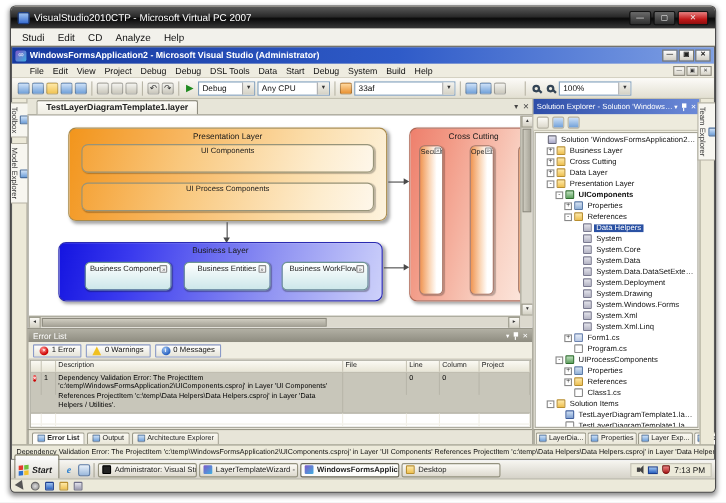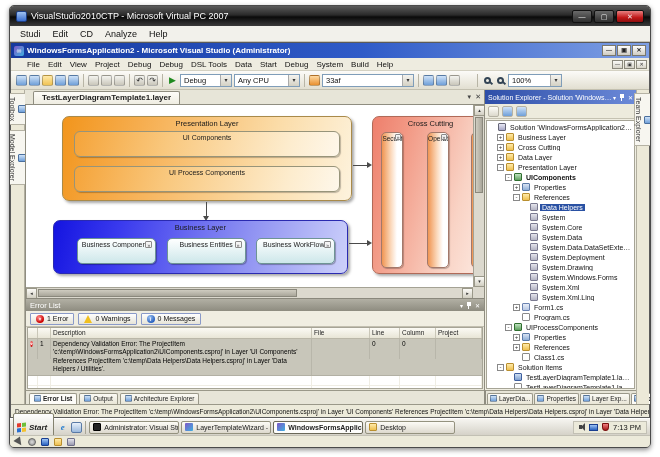--- a/index.html
+++ b/index.html
@@ -265,21 +265,21 @@
             <span class="dd">▾</span>
           </span>
         <span class="tb-sep"></span>
         <span class="tb-ico i-blue"></span>
         <span class="tb-ico i-blue"></span>
         <span class="tb-ico i-gray"></span>
         <span class="tb-ico i-green"></span>
         <span class="tb-sep"></span>
         <span class="mag"></span>
         <span class="mag"></span>
-        <span class="tb-combo" style="width:54px">
+        <span class="tb-combo" style="width:66px">
             <span>100%</span>
             <span class="dd">▾</span>
           </span>
       </div>
 
       <div class="vs-main">
         <div class="left-strip" id="left-strip">
             <div class="vtab">
               <span class="vtab-ico"></span>
               <span>Toolbox</span>

